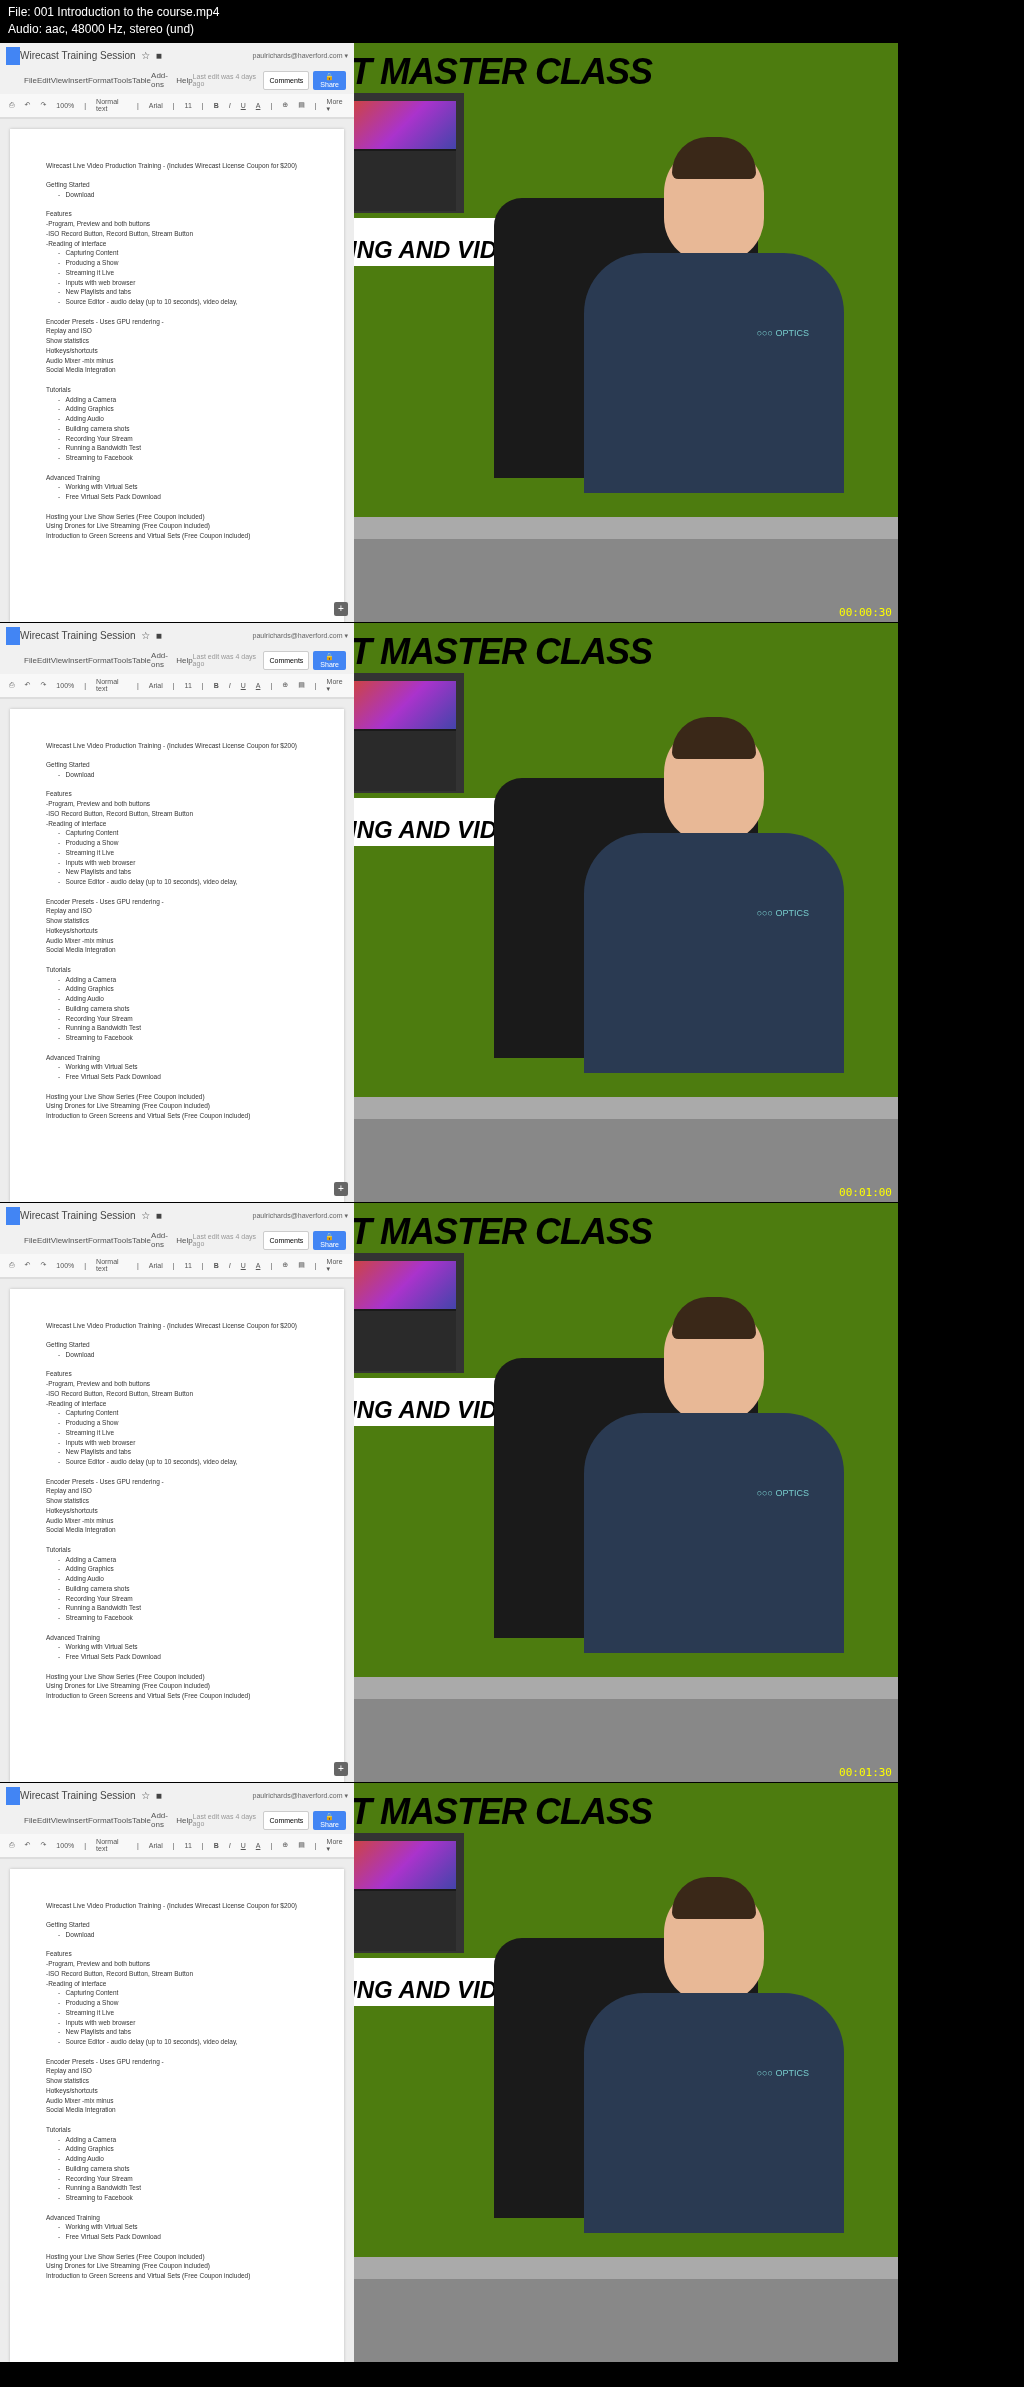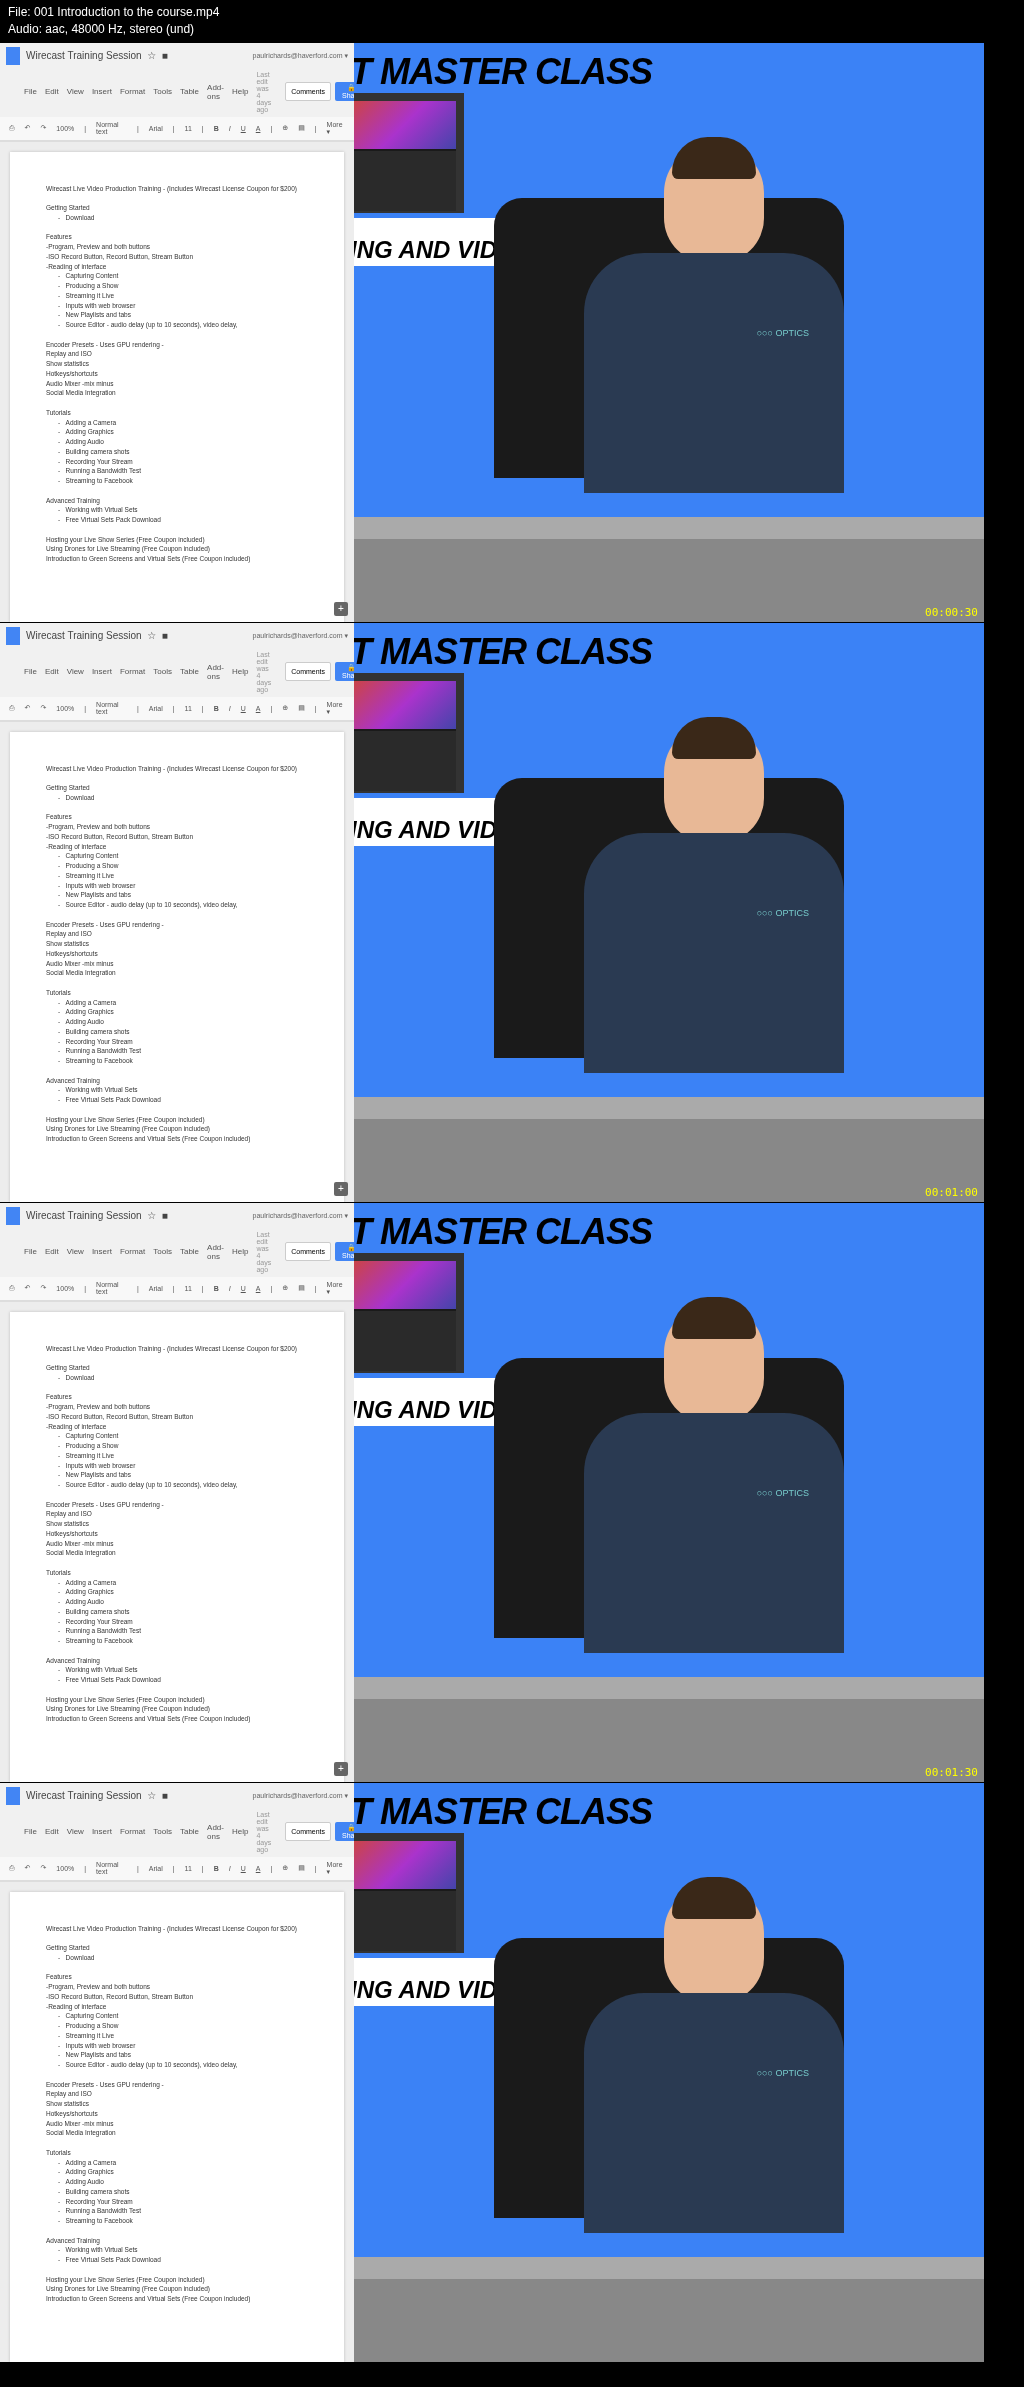--- a/index.html
+++ b/index.html
@@ -2,38 +2,38 @@
 <html><head>
 <meta charset="utf-8">
 <style>
 * { margin: 0; padding: 0; box-sizing: border-box; }
 body { font-family: Arial, sans-serif; background: #000; width: 1024px; }
 .header-info { color: #fff; padding: 4px 8px; font-size: 12px; line-height: 1.4; }
 .thumbs { display: flex; flex-direction: column; }
 .thumb { height: 580px; display: flex; position: relative; border-top: 1px solid #000; }
 .doc-side { width: 354px; background: #fff; display: flex; flex-direction: column; }
 .doc-top { background: #f1f1f1; border-bottom: 1px solid #ddd; }
-.doc-title-row { display: flex; align-items: center; padding: 4px 6px; gap: 6px; }
+.doc-title-row { display: flex; align-items: center; padding: 4px 6px; }
 .doc-icon { width: 14px; height: 18px; background: #4285f4; }
 .doc-title { font-size: 10px; color: #444; flex: 1; }
 .doc-user { font-size: 7px; color: #666; }
-.doc-menu { display: flex; gap: 8px; padding: 2px 8px 4px 24px; font-size: 8px; color: #555; align-items: center; }
+.doc-menu { display: flex; padding: 2px 8px 4px 24px; font-size: 8px; color: #555; align-items: center; }
 .doc-menu-item { cursor: pointer; }
 .doc-edit-info { font-size: 7px; color: #999; margin-left: auto; }
 .doc-buttons { display: flex; gap: 4px; margin-left: 6px; }
 .btn-comments { background: #fff; border: 1px solid #ccc; font-size: 7px; padding: 2px 5px; border-radius: 2px; }
 .btn-share { background: #4285f4; color: #fff; font-size: 7px; padding: 2px 7px; border-radius: 2px; border: none; }
 .doc-toolbar { display: flex; gap: 4px; padding: 3px 6px; font-size: 7px; color: #555; align-items: center; border-bottom: 1px solid #ddd; background: #f8f8f8; }
 .tb-item { padding: 1px 3px; }
 .doc-page { flex: 1; background: #ededed; padding: 10px 10px 0; overflow: hidden; position: relative; }
 .doc-sheet { background: #fff; width: 100%; height: 100%; padding: 32px 28px 8px 36px; font-size: 6.5px; color: #333; line-height: 1.5; box-shadow: 0 0 3px rgba(0,0,0,.2); }
 .doc-sheet p { margin: 0; }
 .indent1 { padding-left: 12px; }
 .doc-plus { position: absolute; bottom: 6px; right: 6px; width: 14px; height: 14px; background: #666; color: #fff; font-size: 10px; text-align: center; line-height: 14px; border-radius: 2px; }
-.video-side { width: 630px; background: #3b82f6; position: relative; overflow: hidden; }
+.video-side { width: 544px; background: #4d7c0f; position: relative; overflow: hidden; }
 .title-text { position: absolute; top: 8px; left: -4px; font-size: 36px; font-weight: 900; font-style: italic; color: #000; letter-spacing: -1px; font-family: 'Arial Black', sans-serif; }
 .screen1 { position: absolute; top: 50px; left: -10px; width: 120px; background: #1a1a1a; border: 8px solid #333; height: 120px; }
 .screen1-img { width: 100%; height: 48px; background: linear-gradient(135deg,#c44,#a3c,#44a); margin-bottom: 2px; }
 .screen1-ui { width: 100%; height: 60px; background: #2a2a2a; }
 .tag-text { position: absolute; top: 175px; left: -10px; font-size: 24px; font-weight: 900; font-style: italic; color: #000; background: #fff; padding: 18px 40px 2px 6px; }
 .person { position: absolute; top: 100px; left: 200px; width: 320px; height: 380px; text-align: right; }
 .head { width: 100px; height: 120px; background: #e8b896; border-radius: 50px 50px 45px 45px; margin: 0 auto; position: relative; }
 .hair { position: absolute; top: -6px; left: 8px; right: 8px; height: 42px; background: #3a2818; border-radius: 45px 45px 8px 8px; }
 .torso { width: 260px; height: 240px; background: #2a3a52; border-radius: 60px 60px 0 0; margin: -10px auto 0; position: relative; }
 .logo { position: absolute; top: 75px; right: 35px; color: #7cc; font-size: 9px; }

